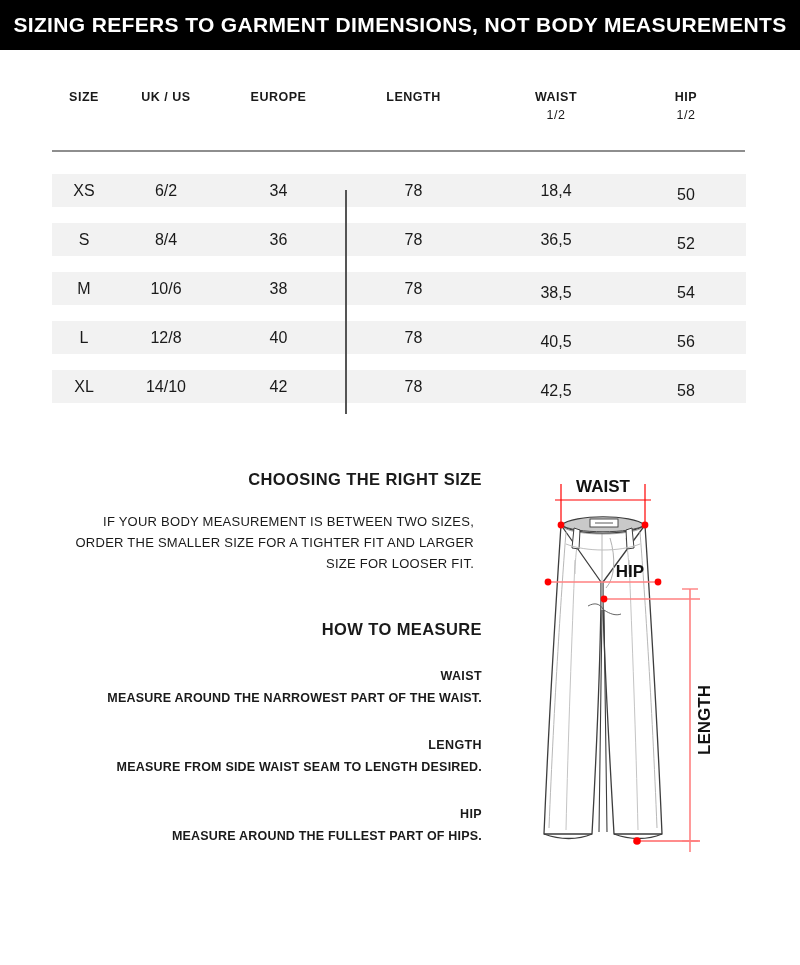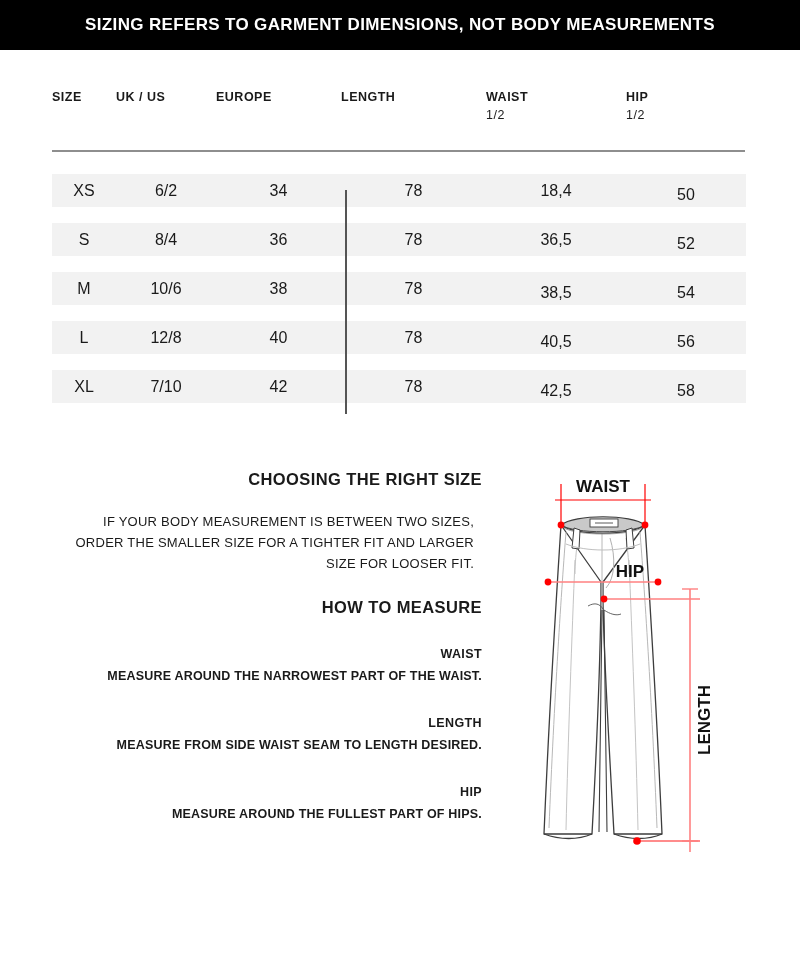--- a/index.html
+++ b/index.html
@@ -22,21 +22,21 @@
     left: 0; top: 0;
     width: 800px;
     height: 50px;
     background: #000000;
     display: flex;
     align-items: center;
     justify-content: center;
   }
   .banner-text {
     color: #ffffff;
-    font-size: 17px;
+    font-size: 21px;
     font-weight: 700;
     letter-spacing: 0.35px;
     text-transform: uppercase;
     white-space: nowrap;
   }
 
   
   .table-wrap {
     position: absolute;
     left: 52px;
@@ -49,21 +49,21 @@
     border-spacing: 0;
     table-layout: fixed;
   }
   .sz-table th {
     font-size: 12.5px;
     font-weight: 700;
     letter-spacing: 0.5px;
     color: #1a1a1a;
     padding: 0 0 4px 0;
     vertical-align: top;
-    text-align: left;
+    text-align: center;
     line-height: 1.45;
     height: 56px;
     box-sizing: border-box;
   }
   .th-sub { display: block; font-weight: 400; }
 
   .rule-row td {
     padding: 0;
     height: 14px;
   }
@@ -115,21 +115,21 @@
     width: 430px;
     text-align: right;
   }
   .h-major {
     font-size: 16.5px;
     font-weight: 700;
     letter-spacing: 0.4px;
     margin: 0 0 22px 0;
     text-transform: uppercase;
   }
-  .h-major.second { margin-top: 24px; }
+  .h-major.second { margin-top: 46px; }
   .para {
     font-size: 13px;
     line-height: 21px;
     letter-spacing: 0.25px;
     margin: 8px;
     text-transform: uppercase;
     font-weight: 400;
   }
   .sub-block { margin-top: 30px; }
   .h-minor {
@@ -244,21 +244,21 @@
         <td>78</td>
         <td><span class="low">40,5</span></td>
         <td><span class="low">56</span></td>
       </tr>
       <tr class="gap-row">
           <td colspan="6"></td>
         </tr>
 
       <tr class="data-row">
         <td>XL</td>
-        <td>7/10</td>
+        <td>14/10</td>
         <td>42</td>
         <td>78</td>
         <td><span class="low">42,5</span></td>
         <td><span class="low">58</span></td>
       </tr>
 
     </tbody>
   </table>
   <div class="divider"></div>
 </div>

